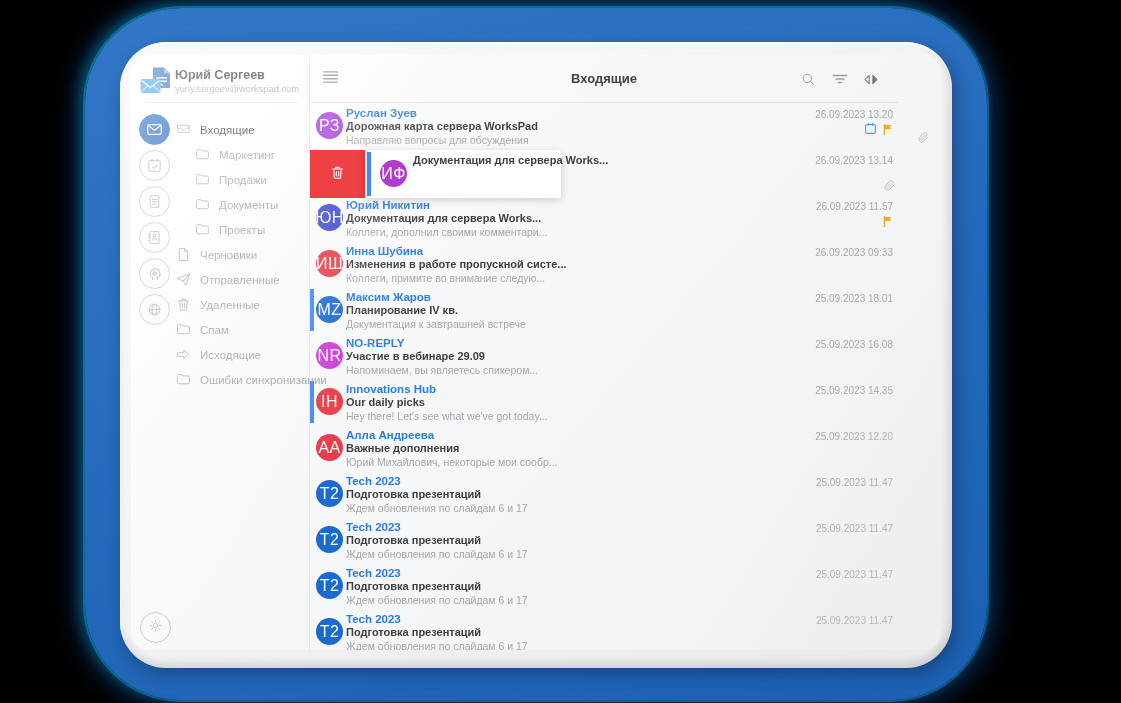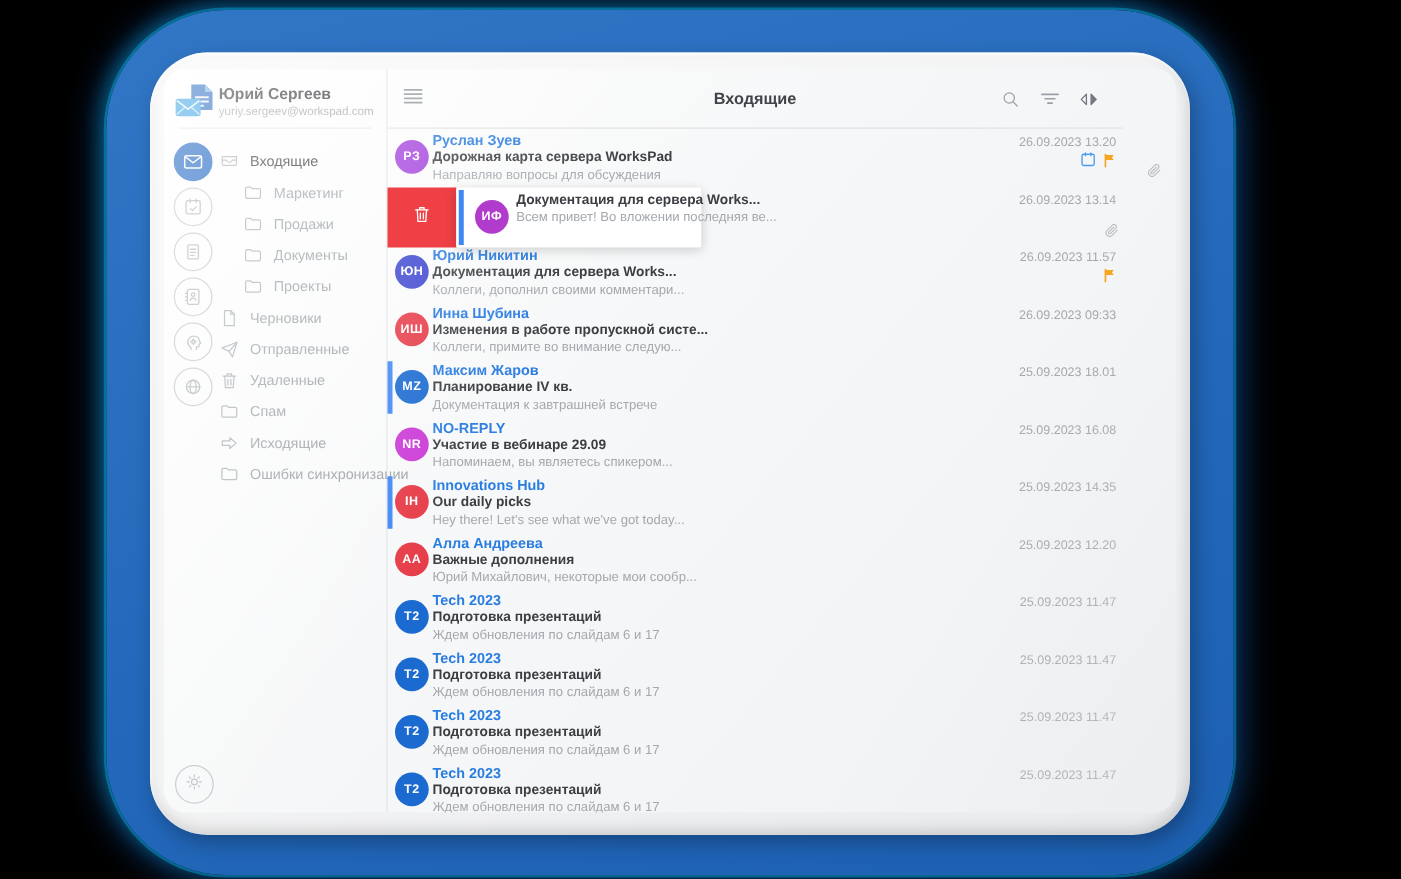--- a/index.html
+++ b/index.html
@@ -44,21 +44,21 @@
   .list-header{position:absolute;top:0;left:0;right:0;height:48px;}
   .list-header::after{content:'';position:absolute;left:0;bottom:0;width:588px;height:1px;background:#e1e2e4;}
   .hamburger{position:absolute;left:12px;top:15px;}
   .list-title{position:absolute;left:294px;top:16px;transform:translateX(-50%);font-size:13px;font-weight:bold;color:#404348;}
   .header-icons{position:absolute;right:61px;top:0;height:48px;display:flex;align-items:center;gap:12px;}
   .hicon{display:flex;align-items:center;justify-content:center;width:19px;height:19px;}
 
   .rows{position:absolute;top:48px;left:0;right:0;bottom:0;}
   .row{height:46px;position:relative;}
   .row.swiped{z-index:2;}
-  .avatar{position:absolute;left:6px;top:9px;width:27px;height:27px;border-radius:50%;color:#fff;font-size:10px;font-weight:bold;
+  .avatar{position:absolute;left:6px;top:9px;width:27px;height:27px;border-radius:50%;color:#fff;font-size:16px;font-weight:normal;
     display:flex;align-items:center;justify-content:center;letter-spacing:.4px;}
   .card{position:absolute;inset:0;}
   .texts{position:absolute;left:36px;top:3px;width:360px;}
   .sender{font-size:11.5px;font-weight:bold;color:#2a7de0;line-height:14px;white-space:nowrap;}
   .subject{font-size:11px;font-weight:bold;color:#3b3e42;line-height:13.5px;white-space:nowrap;}
   .preview{font-size:10.5px;color:#a4a9ae;line-height:13px;white-space:nowrap;}
   .date{position:absolute;right:48px;top:6px;font-size:10px;color:#a4a9ae;white-space:nowrap;text-align:right;}
   .badges{position:absolute;right:48px;top:18px;display:flex;gap:5px;align-items:center;}
   .clip{display:none;position:absolute;}
   .clip.edge{display:block;right:12px;top:26px;}
@@ -314,21 +314,20 @@
                     <path d="M5 7h14M9.5 7V4.5h5V7"></path>
                     <path d="M6.8 7l.8 13h8.8L17.2 7"></path>
                     <path d="M10.3 10.5v6.5M13.7 10.5v6.5"></path>
                   </svg></span>
     </div>
     <div class="card">
       <span class="bar"></span>
       <span class="avatar" style="background: rgb(177, 60, 204);">ИФ</span>
       <div class="texts">
         <div class="subject">Документация для сервера Works...</div>
-        <div class="preview">Всем привет! Во вложении последняя ве...</div>
       </div>
     </div>
     <div class="date">26.09.2023 13.14</div>
     <div class="badges"></div>
     <span class="clip below"><svg width="11" height="11" viewBox="0 0 24 24" fill="none" stroke="#b9bdc2" stroke-width="1.9" stroke-linecap="round">
                   <path d="M21.44 11.05 12.25 20.24a6 6 0 0 1-8.49-8.49l9.19-9.19a4 4 0 0 1 5.66 5.66L9.41 17.41a2 2 0 0 1-2.83-2.83l8.49-8.48"></path>
                 </svg></span>
   </div>
             <div class="row">
 

